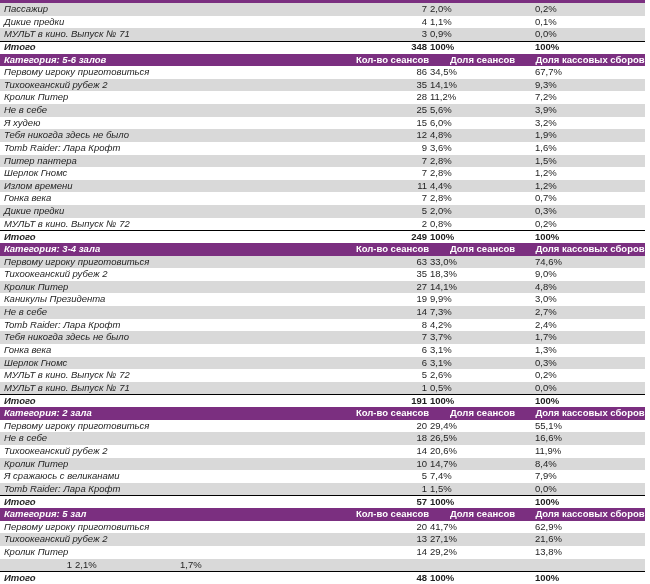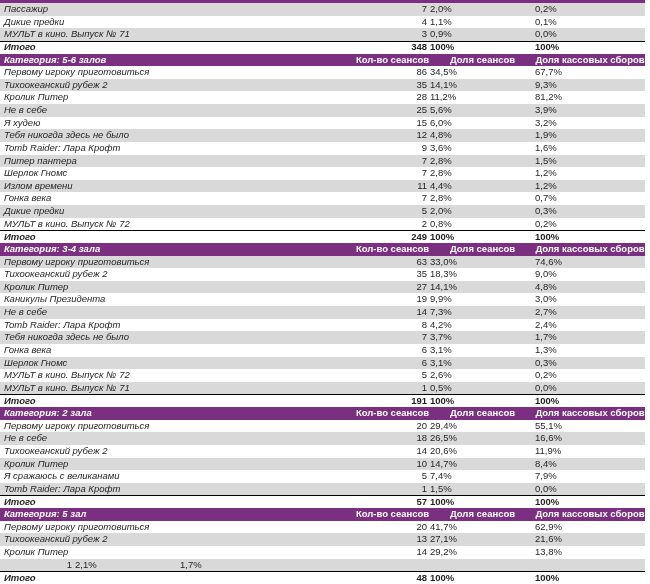--- a/index.html
+++ b/index.html
@@ -75,21 +75,21 @@
     <div class="row band">
       <div class="cell c-name">Тихоокеанский рубеж 2</div>
       <div class="cell c-sess">35</div>
       <div class="cell c-share">14,1%</div>
       <div class="cell c-box">9,3%</div>
     </div>
     <div class="row">
       <div class="cell c-name">Кролик Питер</div>
       <div class="cell c-sess">28</div>
       <div class="cell c-share">11,2%</div>
-      <div class="cell c-box">81,2%</div>
+      <div class="cell c-box">7,2%</div>
     </div>
     <div class="row band">
       <div class="cell c-name">Не в себе</div>
       <div class="cell c-sess">25</div>
       <div class="cell c-share">5,6%</div>
       <div class="cell c-box">3,9%</div>
     </div>
     <div class="row">
       <div class="cell c-name">Я худею</div>
       <div class="cell c-sess">15</div>

